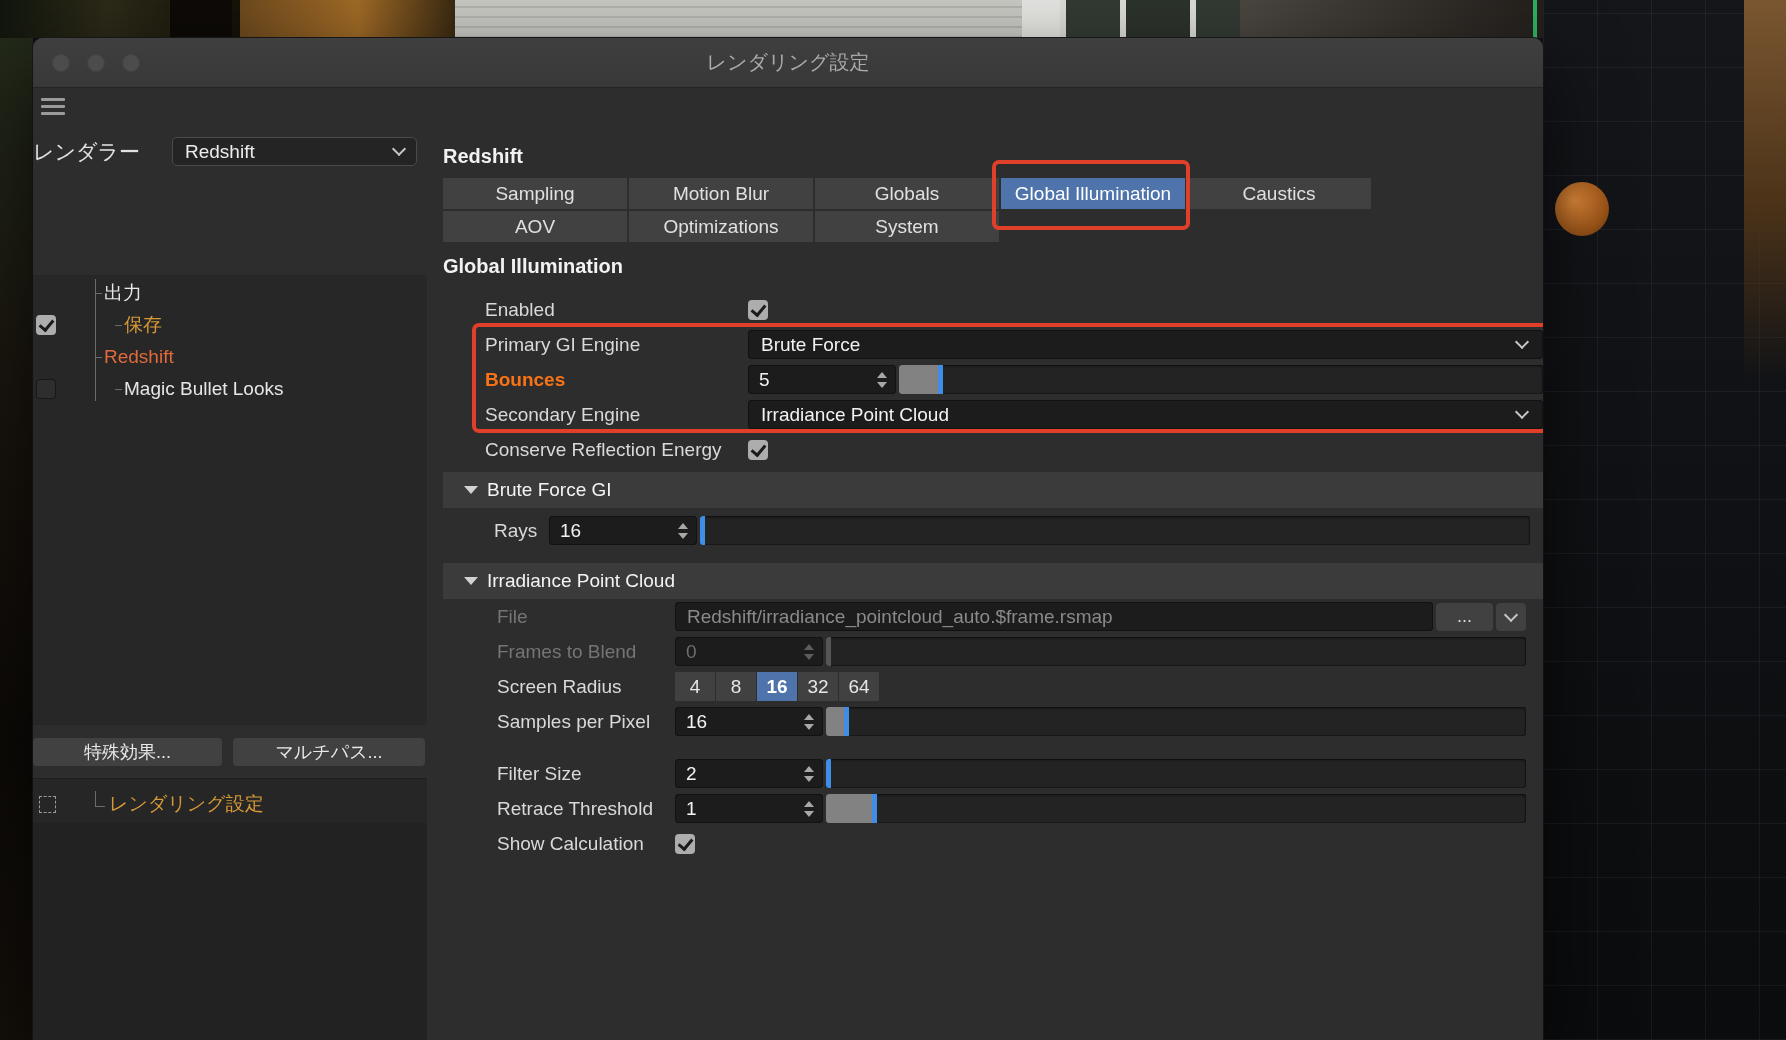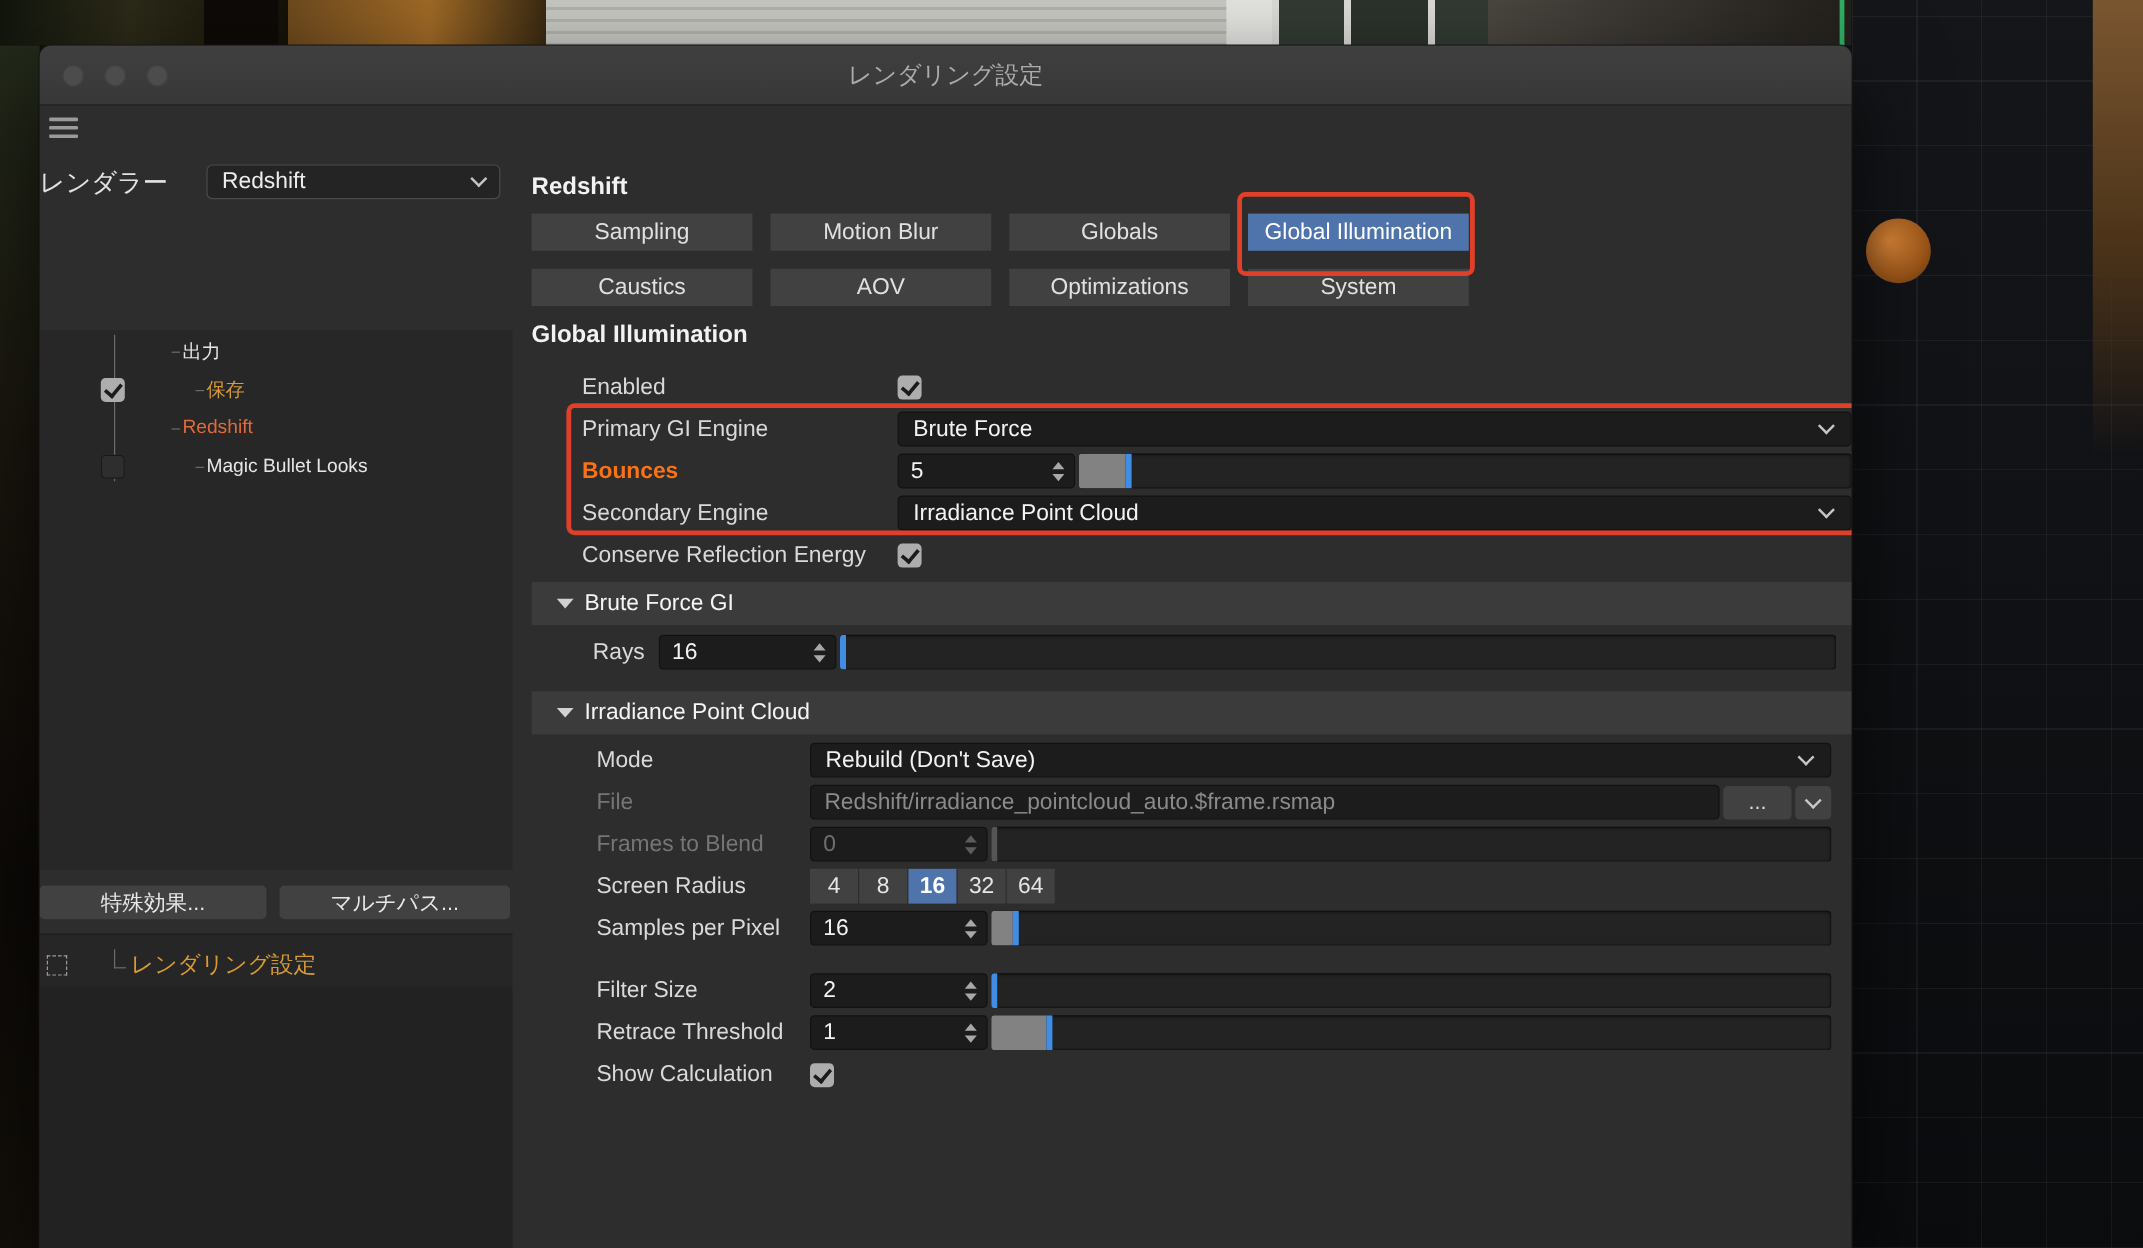--- a/index.html
+++ b/index.html
@@ -58,21 +58,21 @@
   .sb-dropdown {
     width: 245px; height: 29px; background: #242424; border: 1px solid #4a4a4a; border-radius: 5px;
     display: flex; align-items: center; padding: 0 12px; color: #ececec; font-size: 19px;
   }
   .modebtn { height: 29px; display: flex; align-items: center; justify-content: center;
     background: #414141; color: #e8e8e8; font-size: 19px; border-radius: 3px; }
   .modebtn.sel { background: var(--accent); color: #ffffff; font-weight: bold; }
 
   .tree-panel { position: absolute; left: 0; top: 187px; width: 394px; height: 450px; background: #272727; }
   .tree-line { position: absolute; left: 62px; top: 4px; width: 1px; height: 122px; background: #6b6b6b; }
-  .tree-item { position: absolute; left: 0; width: 394px; height: 32px; display: flex; align-items: center; font-size: 16px; color: #e6e6e6; padding-left: 48px; }
+  .tree-item { position: absolute; left: 0; width: 394px; height: 32px; display: flex; align-items: center; font-size: 19px; color: #e6e6e6; }
   .tree-item .tick { width: 7px; height: 1px; background: #6b6b6b; margin-left: 62px; margin-right: 2px; }
   .tree-cb { position: absolute; left: 3px; }
 
   .cb { width: 20px; height: 20px; border-radius: 4px; background: #adadad; position: relative; flex: none; cursor: pointer; }
   .cb::after { content: ""; position: absolute; left: 6px; top: 2px; width: 6px; height: 11px;
     border-right: 3px solid #1b1b1b; border-bottom: 3px solid #1b1b1b; transform: rotate(40deg); }
   .cb.off { background: #2e2e2e; box-shadow: inset 0 0 0 1px #191919; }
   .cb.off::after { display: none; }
 
   .sb-btn { position: absolute; top: 650px; height: 28px; background: #414141; border-radius: 4px;
@@ -80,21 +80,21 @@
   .sb-bottom { position: absolute; left: 0; top: 690px; width: 394px; height: 261px; background: #262626; border-top: 1px solid #1d1d1d; }
   .rs-row { position: absolute; left: 0; top: 8px; width: 394px; height: 34px; display: flex; align-items: center; }
   .fit-icon { width: 17px; height: 17px; margin-left: 6px; border: 1px dashed #9a9a9a; position: relative; }
   .elbow { width: 10px; height: 16px; border-left: 1px solid #6b6b6b; border-bottom: 1px solid #6b6b6b; margin-left: 39px; margin-right: 4px; margin-bottom: 10px; }
   .sb-darker { position: absolute; left: 0; top: 44px; width: 394px; height: 217px; background: #222222; }
 
   
   .main { flex: 1; padding: 56px 0 0 16px; position: relative; }
   .h-bold { font-size: 20px; font-weight: bold; color: #f2f2f2; line-height: 24px; }
 
-  .tabs { display: flex; flex-wrap: wrap; gap: 15px; width: 930px; margin-top: 10px; }
+  .tabs { display: flex; flex-wrap: wrap; gap: 2px; width: 930px; margin-top: 10px; }
   .tab { width: 184px; height: 31px; background: #414141; color: #e0e0e0; font-size: 19px;
     display: flex; align-items: center; justify-content: center; cursor: pointer; position: relative; }
   .tab.sel { background: var(--accent); color: #ffffff; }
   .tab-redbox { position: absolute; left: -9px; right: -5px; top: -18px; bottom: -21px;
     border: 4px solid var(--hl); border-radius: 7px; pointer-events: none; z-index: 6; }
 
   .gi-heading { margin-top: 12px; }
 
   .row { display: flex; align-items: center; height: 35px; position: relative; }
   .row .lbl { font-size: 19px; color: #d9d9d9; flex: none; }
@@ -336,29 +336,20 @@
             <div class="handle" style="left:0"></div>
           </div>
         </div>
       </div>
 
       <div class="secbar ipcbar">
         <span class="tri"></span>
         <span>Irradiance Point Cloud</span>
       </div>
 
-      <div class="row ipc modeRow">
-        <span class="lbl">Mode</span>
-        <div class="ctrls">
-          <div class="dropdown">
-            <span>Rebuild (Don't Save)</span>
-            <span class="chev"></span>
-          </div>
-        </div>
-      </div>
 
       <div class="row ipc dim">
         <span class="lbl">File</span>
         <div class="ctrls">
           <div class="file-field">
             <span>Redshift/irradiance_pointcloud_auto.$frame.rsmap</span>
           </div>
           <div class="mini-btn browse">...</div>
           <div class="mini-btn filedrop">
             <span class="chev" style="margin-top:-4px"></span>

